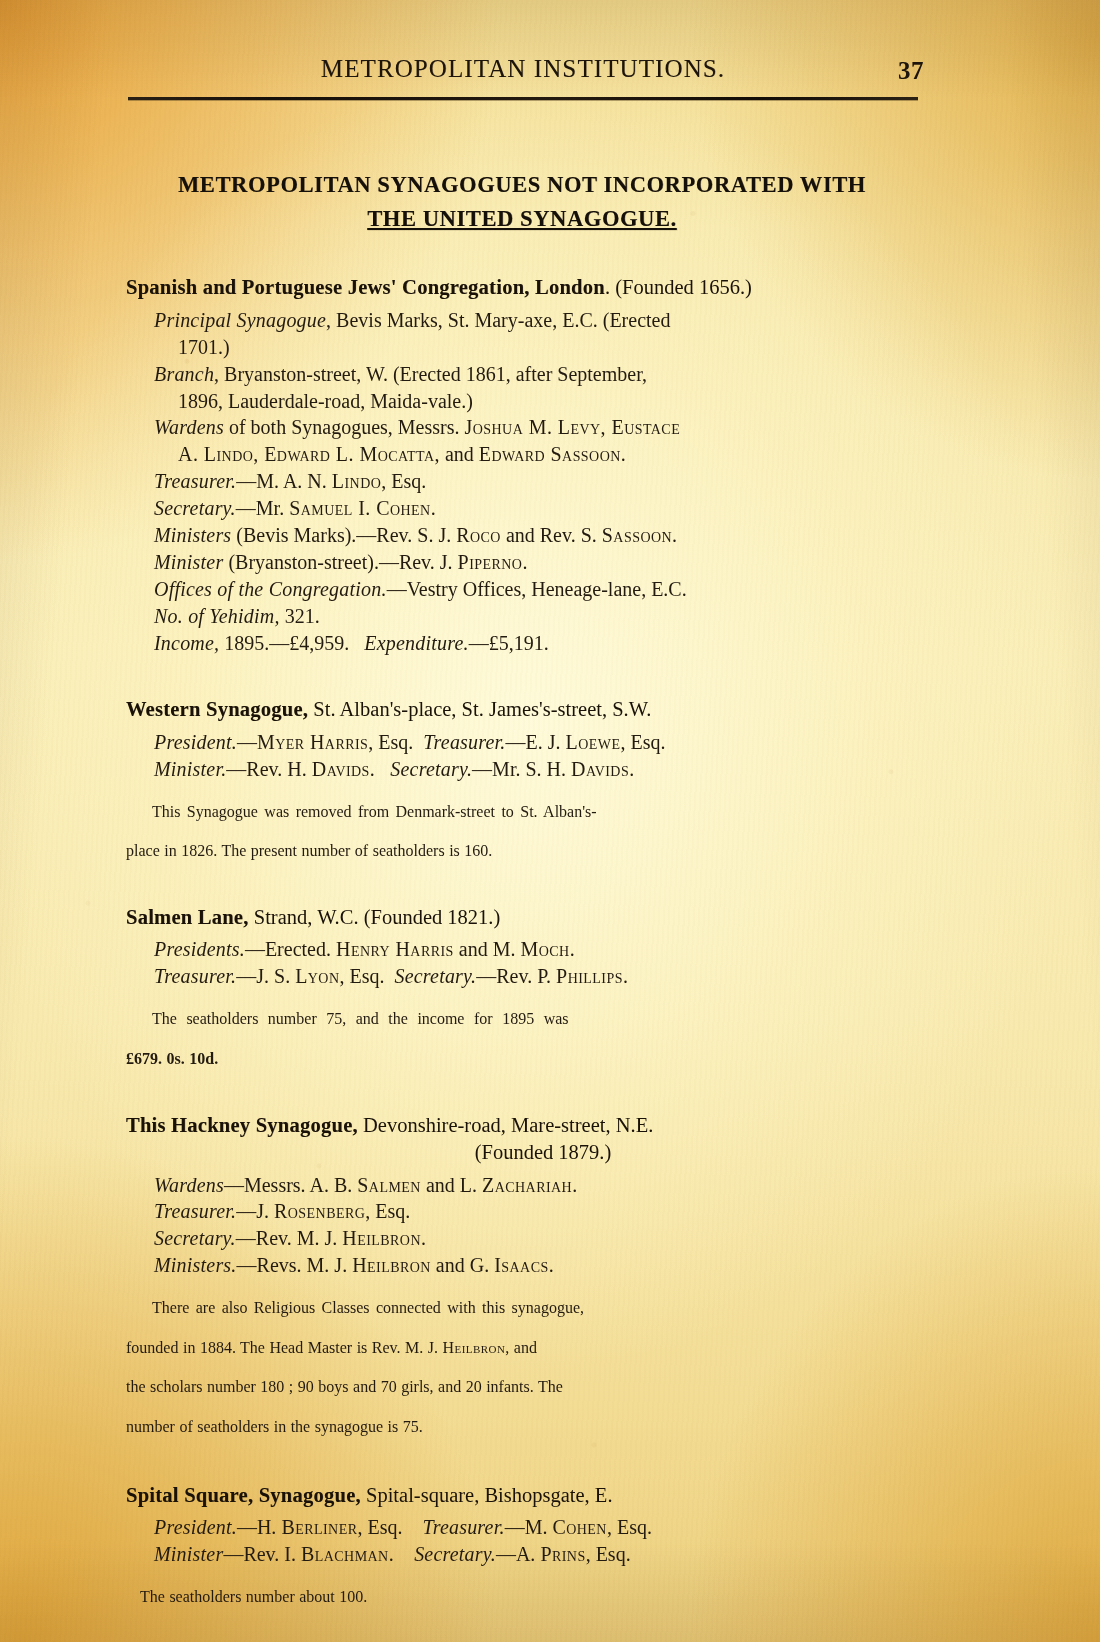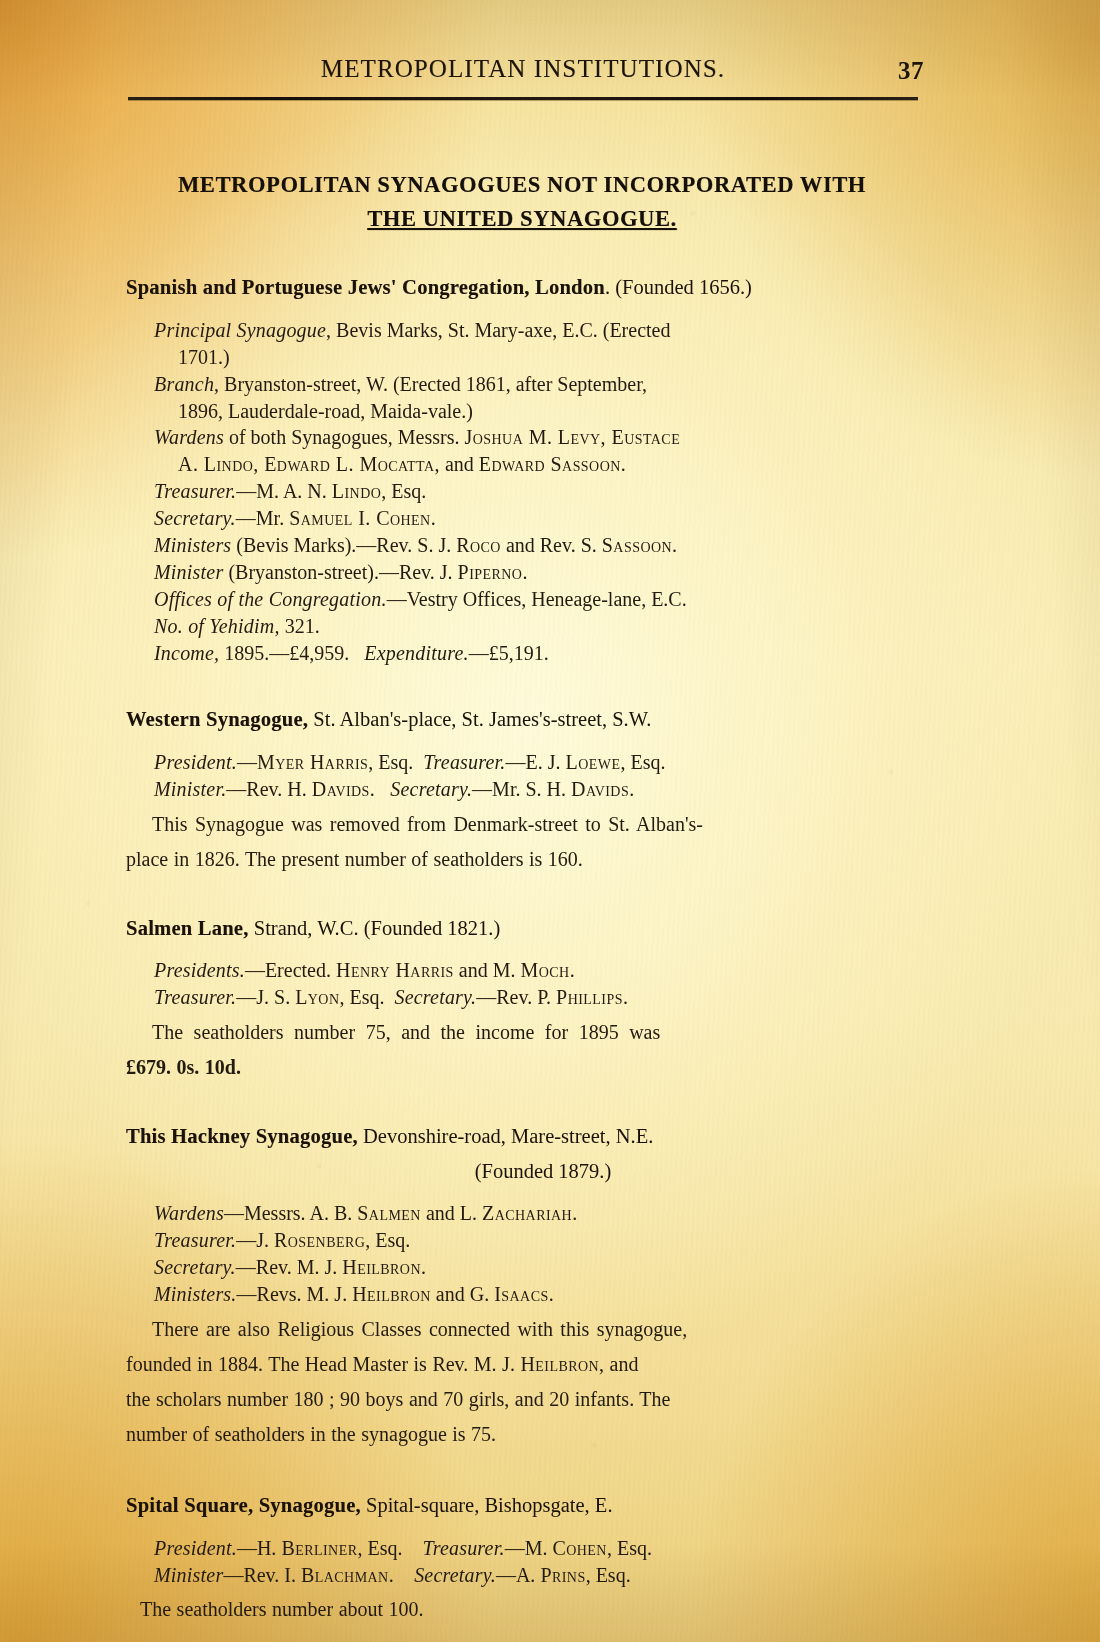--- a/index.html
+++ b/index.html
@@ -112,35 +112,34 @@
 
   .entry { margin-top: 28px; }
   .entry.first { margin-top: 38px; }
 
   .entry-head {
     font-size: 20.5px;
     line-height: 1.34;
     text-indent: 0;
     padding-left: 0;
     color: #1a1209;
-    margin-top: 7px;
   }
   .entry-head .nm {
     font-weight: 700;
     letter-spacing: 0.25px;
     text-shadow: 0.35px 0.25px 0 rgba(50,33,12,0.35);
   }
   .entry-head .rest { font-weight: 400; }
   .hang {
     padding-left: 40px;
     text-indent: -40px;
   }
 
   .officers {
-    margin-top: 15px;
+    margin-top: 5px;
     padding-left: 28px;
     font-size: 20px;
     line-height: 1.345;
   }
   .officers .ln {
     padding-left: 24px;
     text-indent: -24px;
   }
   .officers .ln.two {
     padding-left: 24px;
@@ -148,22 +147,22 @@
   }
   .role {
     font-style: italic;
     letter-spacing: 0.2px;
   }
   .sc {
     font-variant: small-caps;
     letter-spacing: 0.45px;
   }
   .para {
-    margin-top: 8px;
-    font-size: 20px;
+    margin-top: 18px;
+    font-size: 16px;
     line-height: 1.355;
     text-indent: 26px;
     text-align: justify;
     text-align-last: left;
     word-spacing: 0.5px;
   }
   .para.tight { text-align: left; }
   .para.spread { word-spacing: 5.5px; }
   .para.spread2 { word-spacing: 2.4px; }
   .money { font-weight: 700; }

